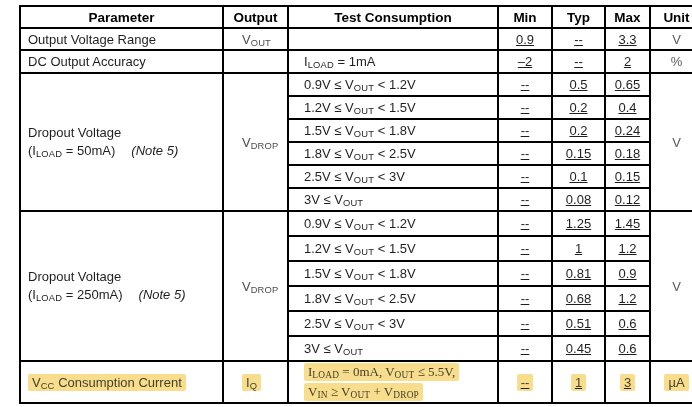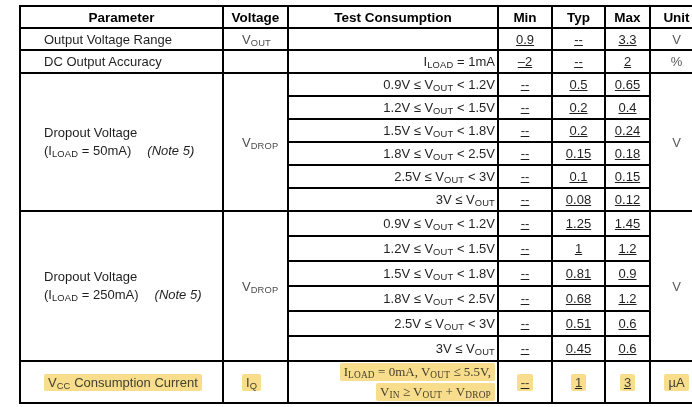--- a/index.html
+++ b/index.html
@@ -4,23 +4,23 @@
 <style>
   html,body{margin:0;padding:0;background:#ffffff;}
   #page{position:relative;width:692px;height:407px;background:#ffffff;overflow:hidden;
         font-family:"Liberation Sans",sans-serif;color:#1f1f1f;}
   table.spec{position:absolute;left:19px;top:5px;width:684px;border-collapse:collapse;
              table-layout:fixed;background:#bef264;}
   td,th{border:2px solid #000;padding:0 2px;font-size:13px;overflow:hidden;
         vertical-align:middle;background:#fff;}
   th{font-weight:bold;text-align:center;color:#000;height:20px;font-size:13.5px;}
   tr.thin td{border-top-width:1px;}
-  td.param{text-align:left;padding-left:23px;}
+  td.param{text-align:left;padding-left:7px;}
   td.sym{text-align:left;padding-left:18px;color:#4d4d4d;}
-  td.cond{text-align:right;padding-left:0;}
+  td.cond{text-align:left;padding-left:15px;}
   td.num{text-align:center;text-decoration:underline;}
   td.unit{text-align:center;color:#5a5a5a;}
   tr.r-std td{height:20px;}
   tr.r-acc td{height:21px;}
   tr.r-b1 td{height:21px;}
   tr.r-b2 td{height:23px;}
   tr.r-last td{height:40px;}
   sub{font-size:0.72em;line-height:0;vertical-align:-0.22em;letter-spacing:0.2px;}
   .pnote{display:inline-block;margin-left:16px;font-style:italic;}
   .pline{line-height:1.35;}
@@ -39,21 +39,21 @@
         <col style="width:210px">
       <col style="width:54px">
         <col style="width:53px">
         <col style="width:45px">
         <col style="width:53px">
     </colgroup>
 
     <tbody>
         <tr>
       <th>Parameter</th>
-      <th>Voltage</th>
+      <th>Output</th>
       <th>Test Consumption</th>
       <th>Min</th>
       <th>Typ</th>
       <th>Max</th>
       <th>Unit</th>
     </tr>
 
     <tr class="r-std">
       <td class="param">Output Voltage Range</td>
       <td class="sym">V<sub>OUT</sub></td>

